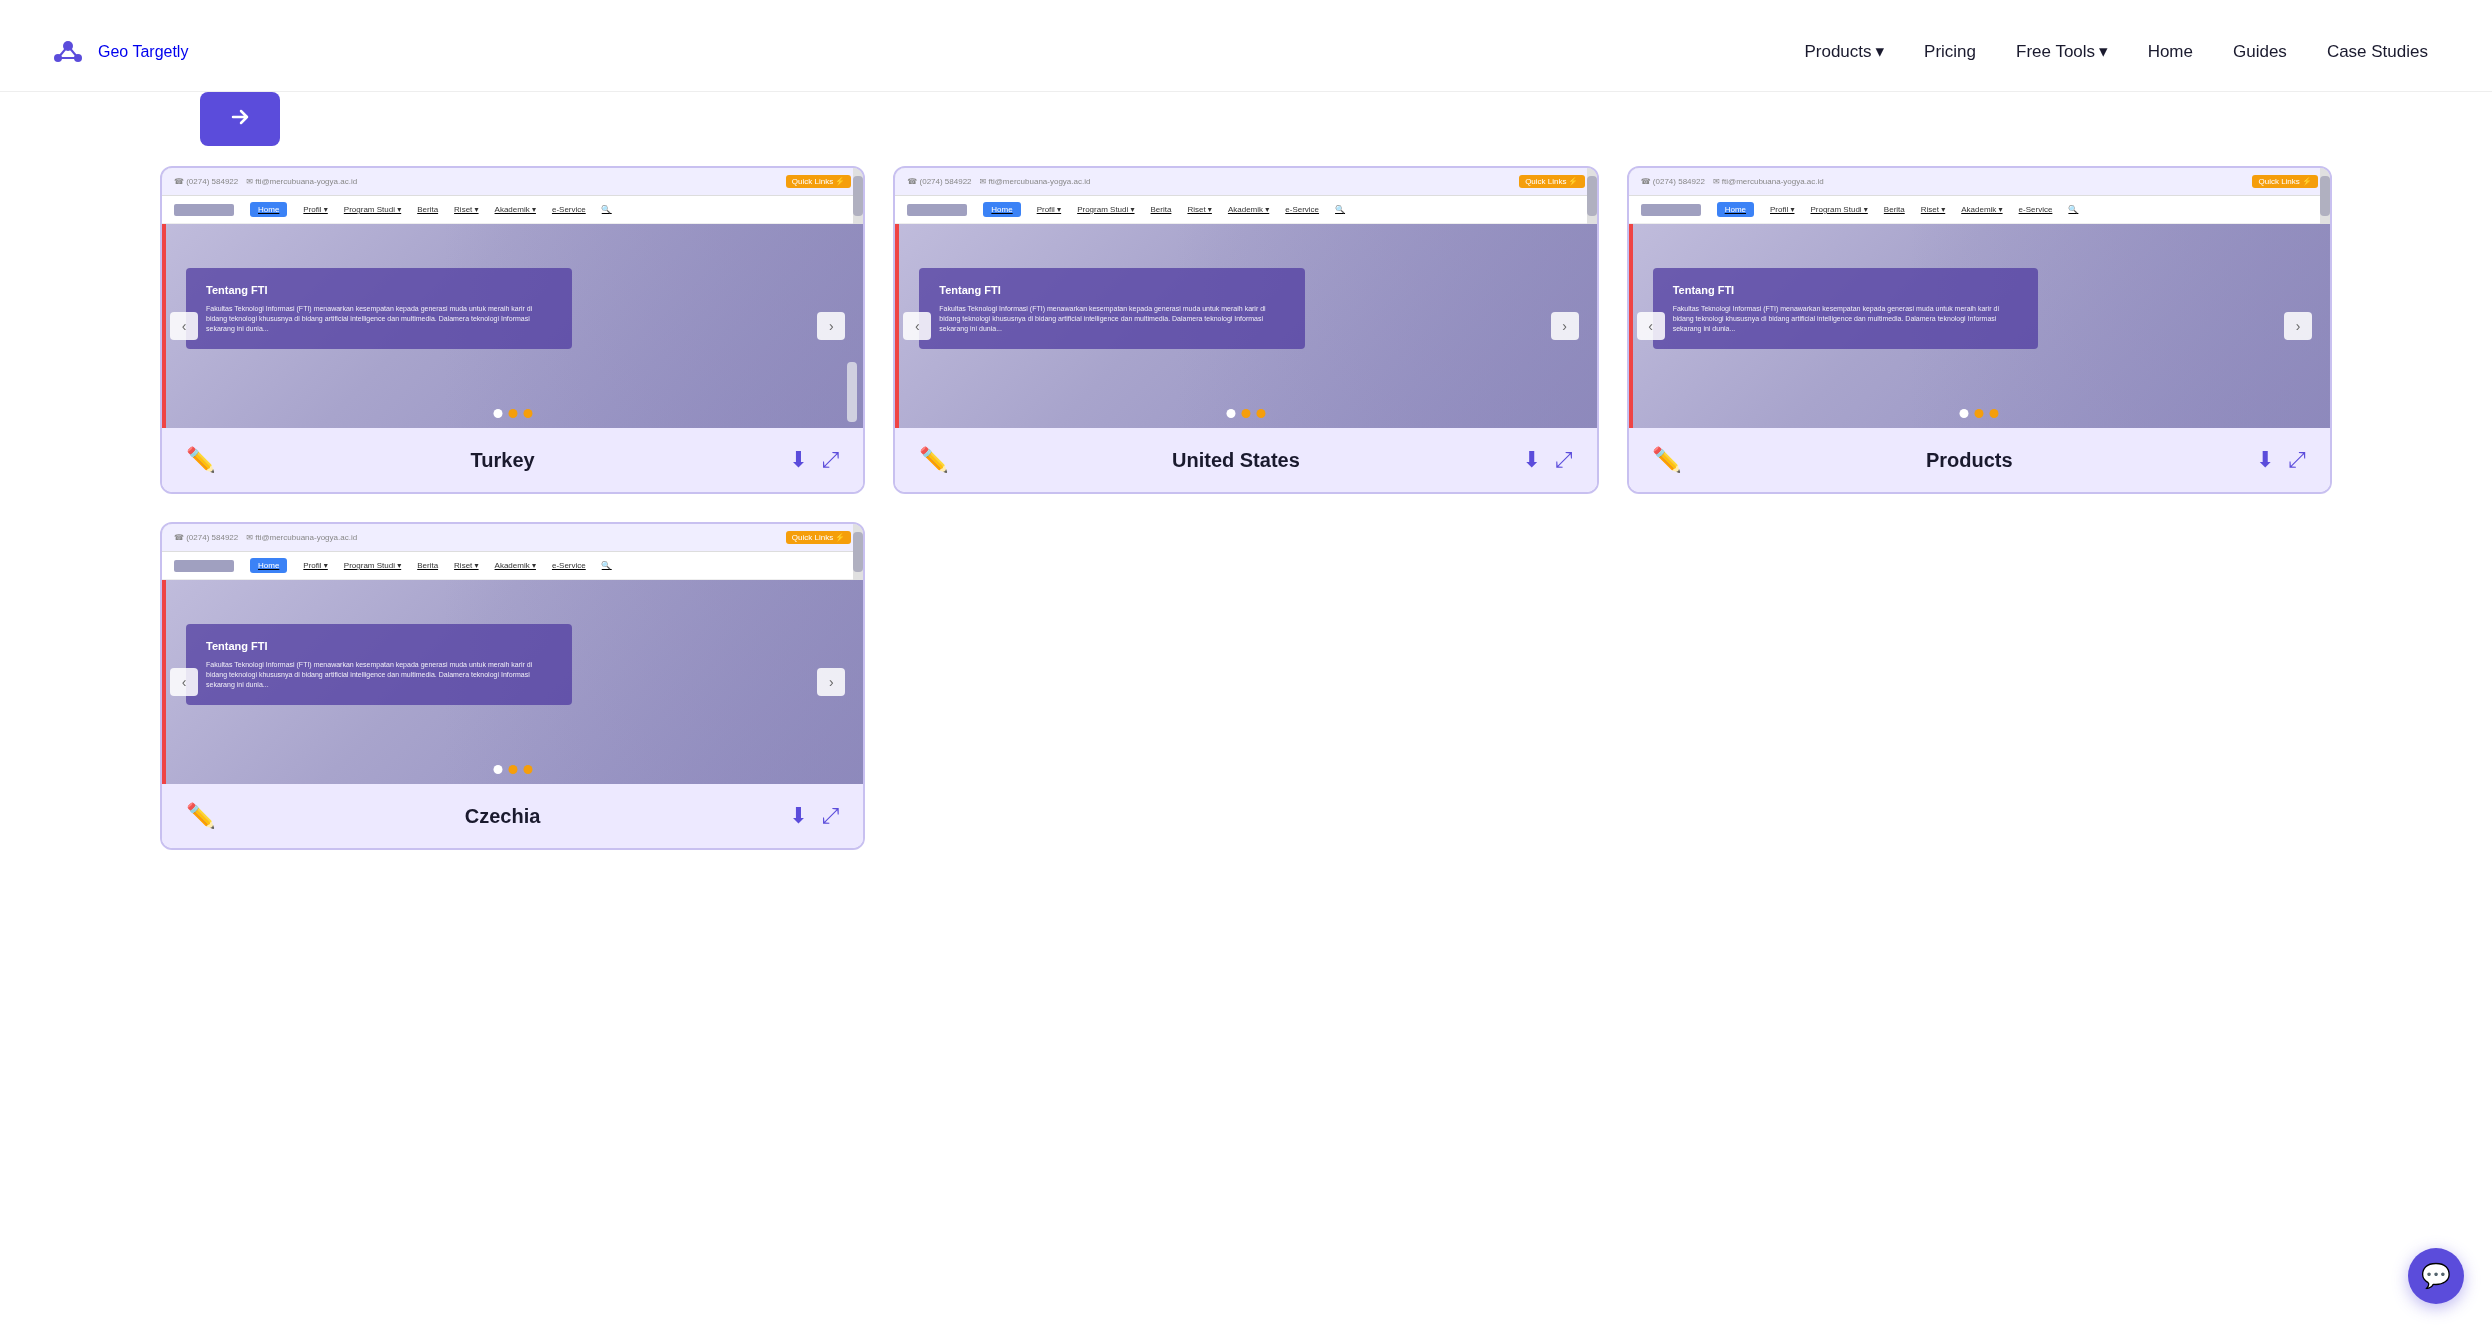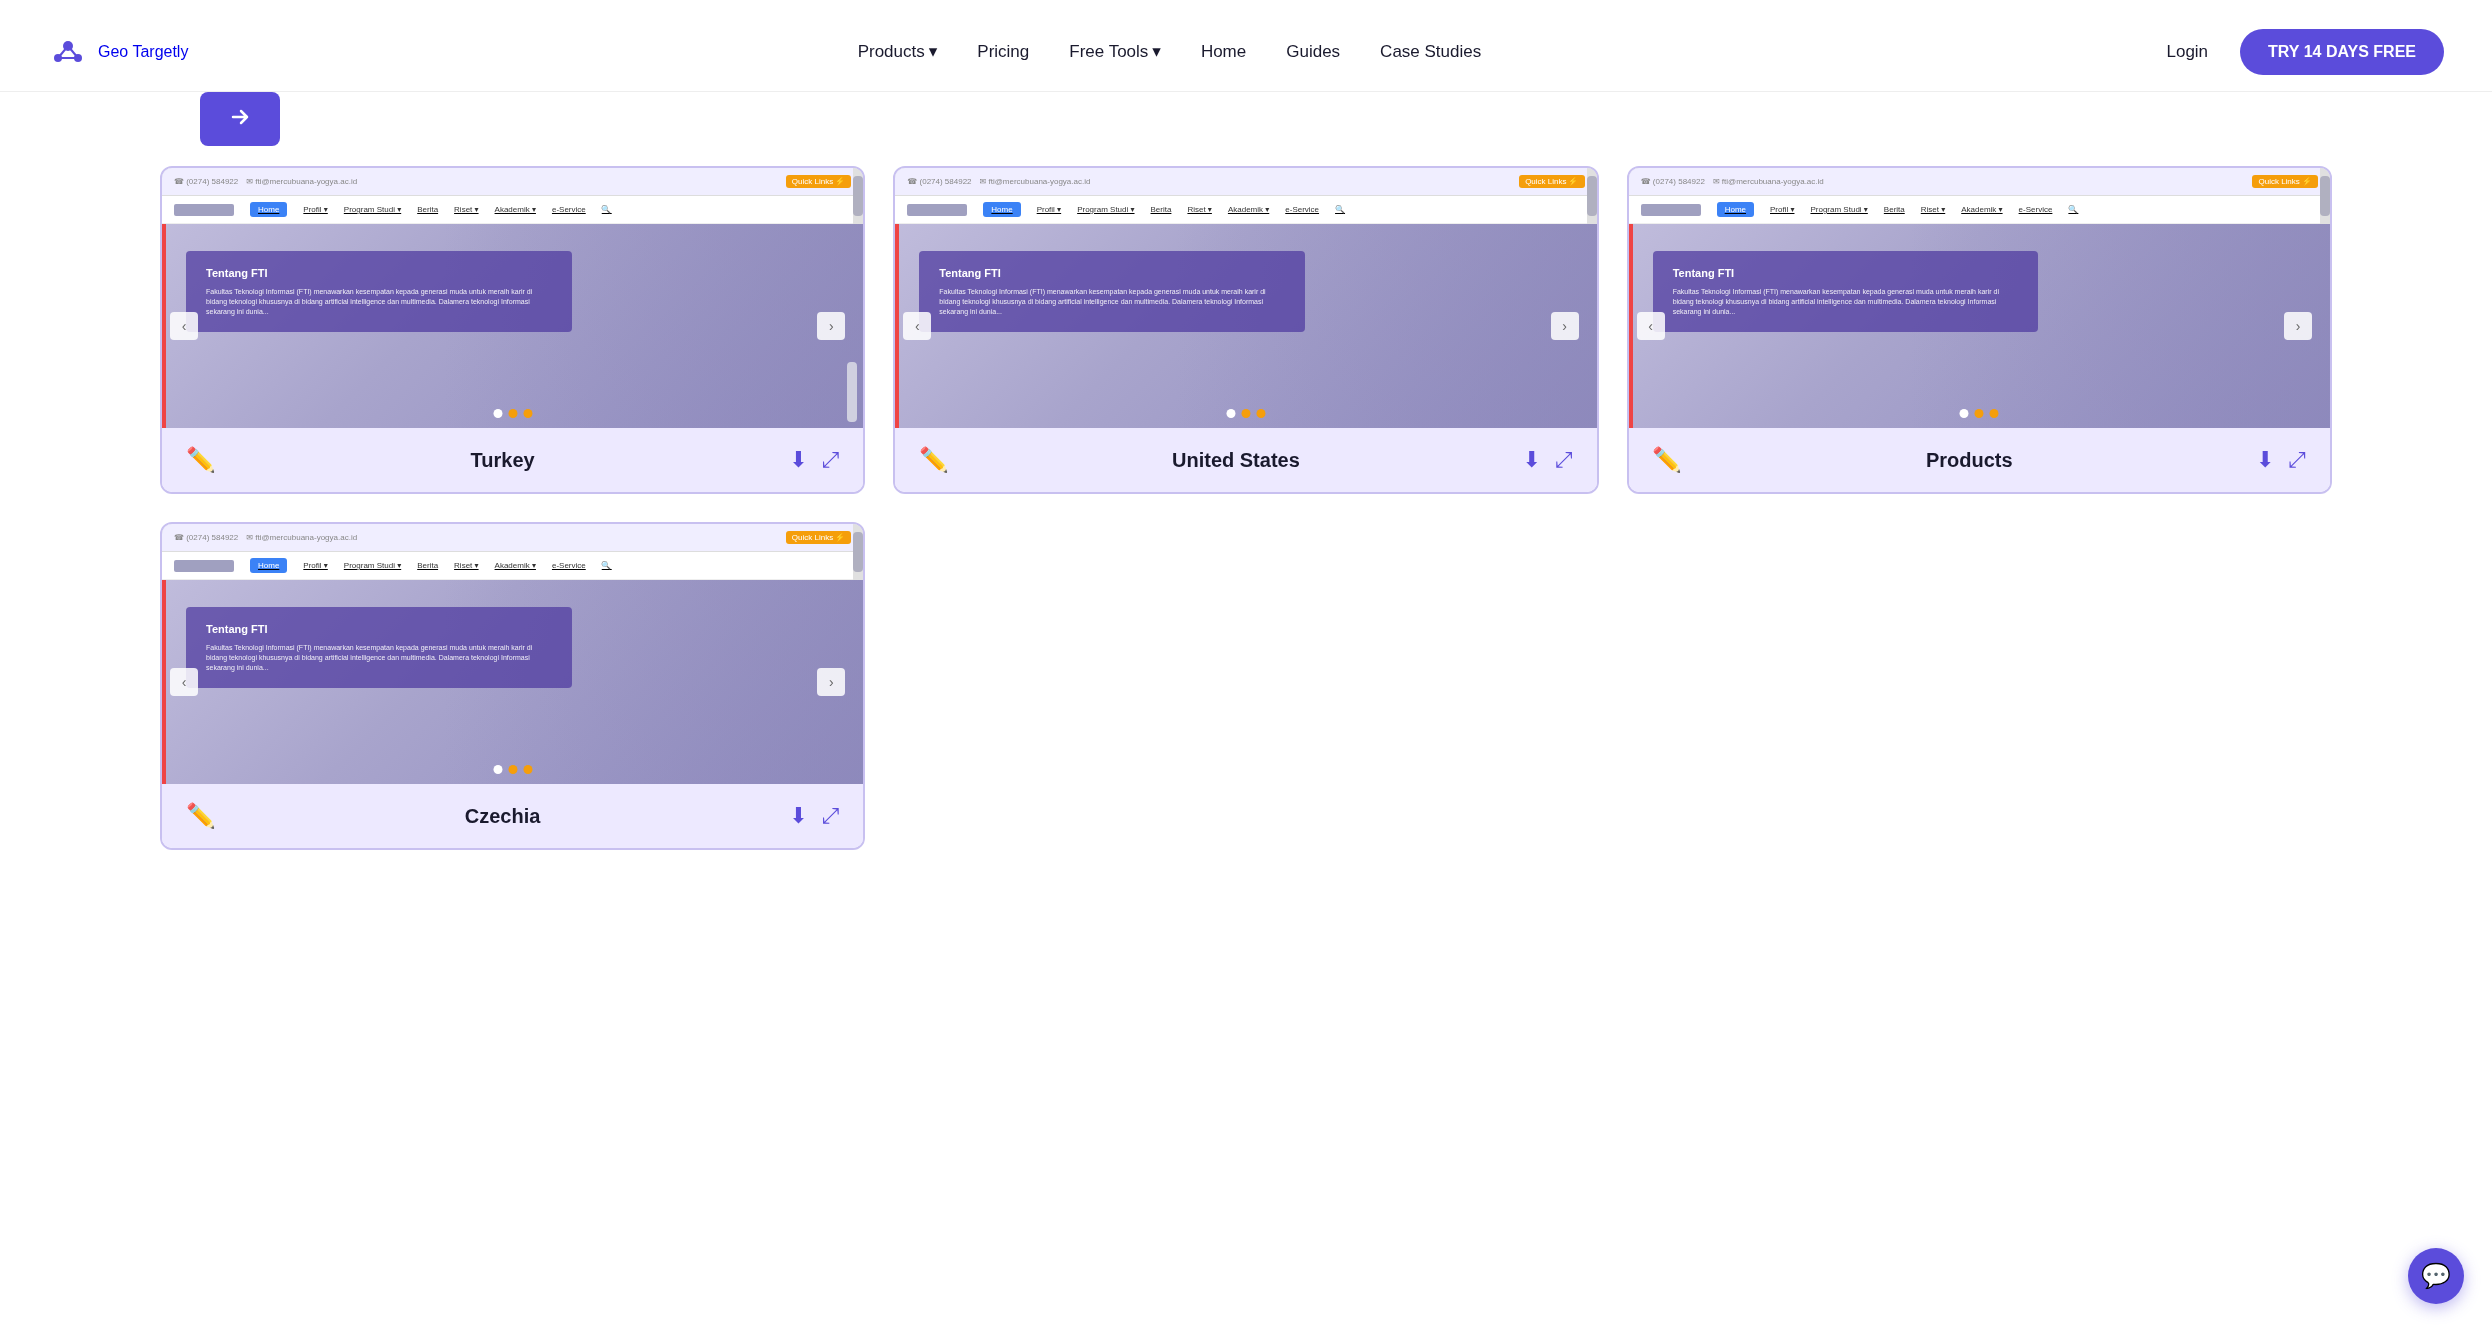--- a/index.html
+++ b/index.html
@@ -79,21 +79,21 @@
       padding: 0 12px; gap: 16px; border-bottom: 1px solid #eee; text-decoration: underline;
     }
     .fake-nav-item { font-size: 8px; color: #333; font-weight: 500; }
     .fake-nav-active { background: #3b82f6; color: #fff; padding: 3px 8px; border-radius: 3px; }
     .fake-hero {
       flex: 1; position: relative; overflow: hidden;
       background: linear-gradient(135deg, #c8c4e0 0%, #a8a4d0 60%, #8880c0 100%);
       height: calc(100% - 56px);
     }
     .fake-hero-overlay {
-      position: absolute; left: 24px; top: 27px;
+      position: absolute; left: 24px; top: 44px;
       background: rgba(80,60,160,0.75); padding: 16px 20px; border-radius: 4px;
       max-width: 55%;
     }
     .fake-hero-title { font-size: 11px; font-weight: 700; color: #fff; margin-bottom: 8px; }
     .fake-hero-text { font-size: 7px; color: rgba(255,255,255,0.9); line-height: 1.4; }
     .fake-scroll-bar {
       position: absolute; right: 0; top: 0; bottom: 0; width: 10px;
       background: #e0e0e0;
     }
     .fake-scroll-thumb {
@@ -177,24 +177,20 @@
     <button class="nav-link">
       <span>Home</span>
     </button>
     <button class="nav-link">
       <span>Guides</span>
     </button>
     <button class="nav-link">
       <span>Case Studies</span>
     </button>
   </div>
-  <div class="nav-actions">
-    <button class="login-btn">Login</button>
-    <button class="try-btn">TRY 14 DAYS FREE</button>
-  </div>
 </nav>
 
 <div class="url-bar-section">
   <button class="url-submit">
     <svg width="22" height="22" viewBox="0 0 22 22" fill="none">
         <path d="M4 11H18M12 5l6 6-6 6" stroke="white" stroke-width="2.5" stroke-linecap="round" stroke-linejoin="round"></path>
       </svg>
   </button>
 </div>
 

